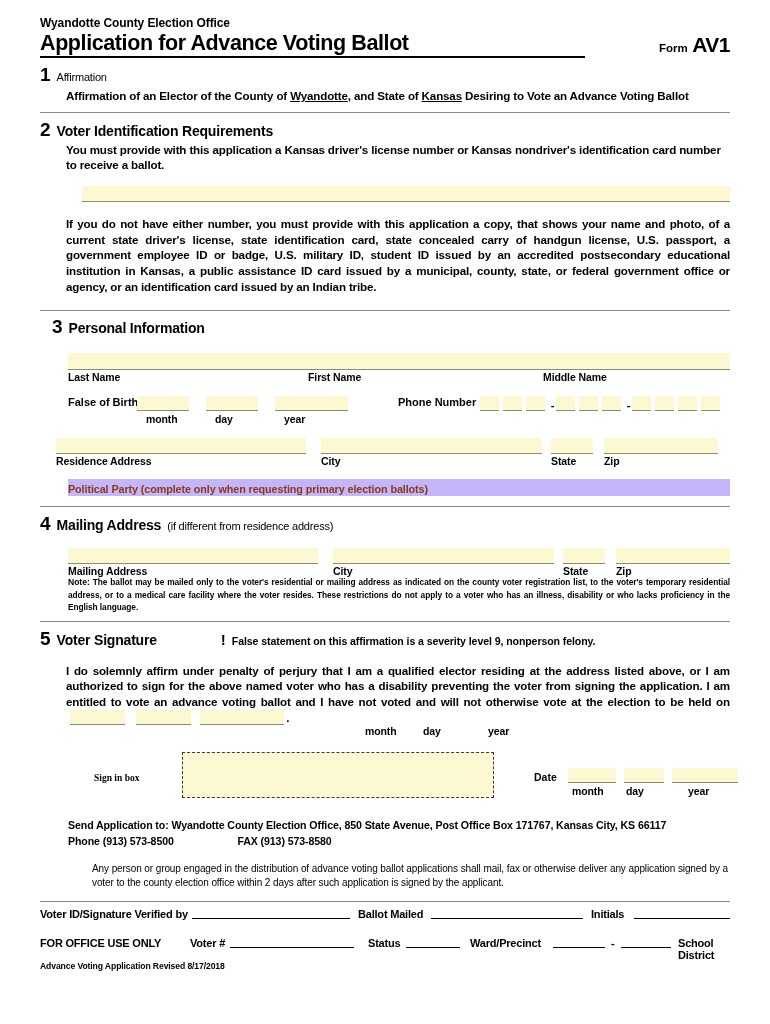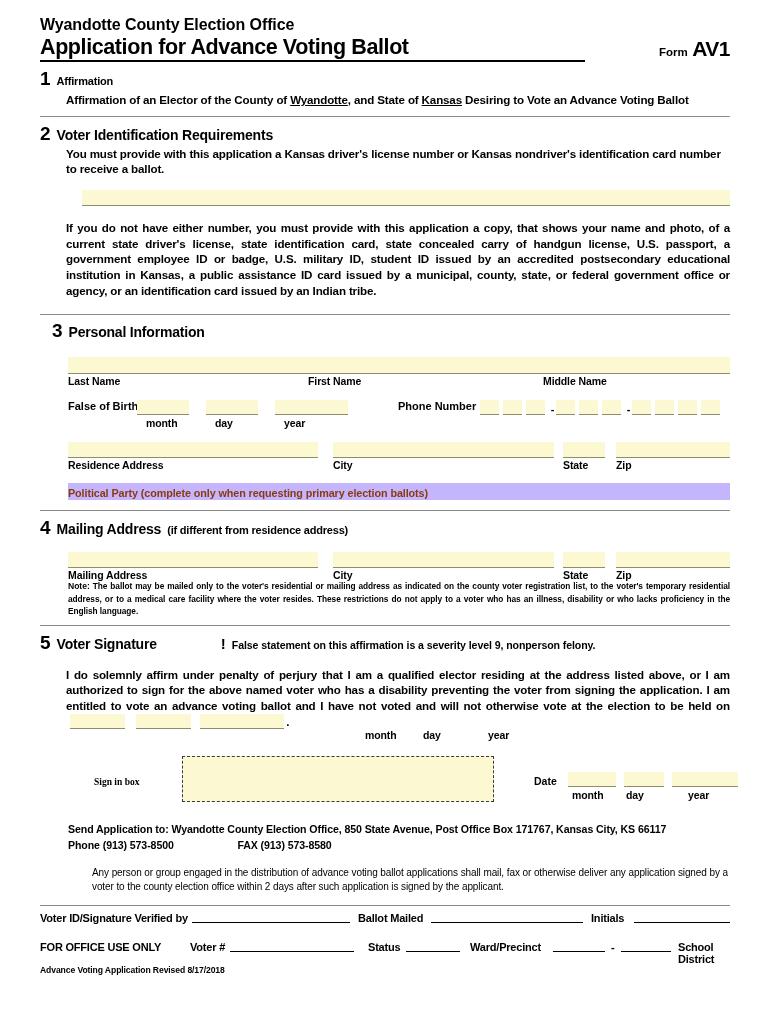--- a/index.html
+++ b/index.html
@@ -10,34 +10,34 @@
     background: #ffffff;
     font-family: "Liberation Sans", sans-serif;
     color: #000000;
     font-size: 11px;
     overflow: hidden;
   }
   .page { position: relative; width: 770px; height: 1024px; padding: 0; }
   .inner { position:absolute; left:40px; top:16px; width:690px; }
 
   
-  .office-line { font-size: 16px; font-weight: bold; letter-spacing:-0.1px; }
+  .office-line { font-size: 12px; font-weight: bold; letter-spacing:-0.1px; }
   .title-row { display:flex; align-items:flex-end; justify-content:space-between; margin-top:1px; }
   .main-title {
     font-size: 21.5px; font-weight: bold; letter-spacing:-0.4px;
     border-bottom: 2px solid #000; padding-bottom:1px; width:545px; line-height:1.12;
   }
   .form-id { font-size: 21px; font-weight:bold; letter-spacing:-0.5px; white-space:nowrap; padding-bottom:1px;}
   .form-id .small { font-size: 11.5px; font-weight:bold; letter-spacing:0; }
 
   
   .sec-head { display:flex; align-items:baseline; gap:6px; margin-top:7px; }
   .sec-num { font-size:19px; font-weight:bold; line-height:1; }
   .sec-title { font-size:14px; font-weight:bold; letter-spacing:-0.2px; }
-  .sec-sub { font-size:11px; font-weight:bold; letter-spacing:-0.2px; }
+  .sec-sub { font-size:11px; font-weight:normal; letter-spacing:-0.2px; }
 
   .hr { border:0; border-top:1px solid #8a8a8a; margin:8px 0 0 0; height:0; }
 
   .body-text {
     font-size:11.6px; font-weight:bold; line-height:1.35; text-align:justify;
     letter-spacing:-0.15px;
   }
   .indent { margin-left:26px; }
   .u { text-decoration: underline; }
 
@@ -144,21 +144,21 @@
     <span class="lbl" style="position:absolute;left:78px;top:17px;">month</span>
     <span class="lbl" style="position:absolute;left:147px;top:17px;">day</span>
     <span class="lbl" style="position:absolute;left:216px;top:17px;">year</span>
 
     <span class="lbl2" style="position:absolute;left:330px;top:0;font-size:11px;font-weight:bold;">Phone Number</span>
     <span style="position:absolute;left:412px;top:0;">
       <span class="fld digit"></span><span class="fld digit"></span><span class="fld digit"></span><span class="dash">-</span><span class="fld digit"></span><span class="fld digit"></span><span class="fld digit"></span><span class="dash">-</span><span class="fld digit"></span><span class="fld digit"></span><span class="fld digit"></span><span class="fld digit"></span>
     </span>
   </div>
 
-  <div style="margin-top:10px;margin-left:28px;width:662px;position:relative;height:30px;text-align:right;">
+  <div style="margin-top:10px;margin-left:16px;width:662px;position:relative;height:30px;text-align:right;">
     <span class="fld" style="position:absolute;left:0;top:0;width:250px;height:16px;"></span>
     <span class="fld" style="position:absolute;left:265px;top:0;width:221px;height:16px;"></span>
     <span class="fld" style="position:absolute;left:495px;top:0;width:42px;height:16px;"></span>
     <span class="fld" style="position:absolute;left:548px;top:0;width:114px;height:16px;"></span>
     <span class="lbl" style="position:absolute;left:0;top:17px;">Residence Address</span>
     <span class="lbl" style="position:absolute;left:265px;top:17px;">City</span>
     <span class="lbl" style="position:absolute;left:495px;top:17px;">State</span>
     <span class="lbl" style="position:absolute;left:548px;top:17px;">Zip</span>
   </div>
 

